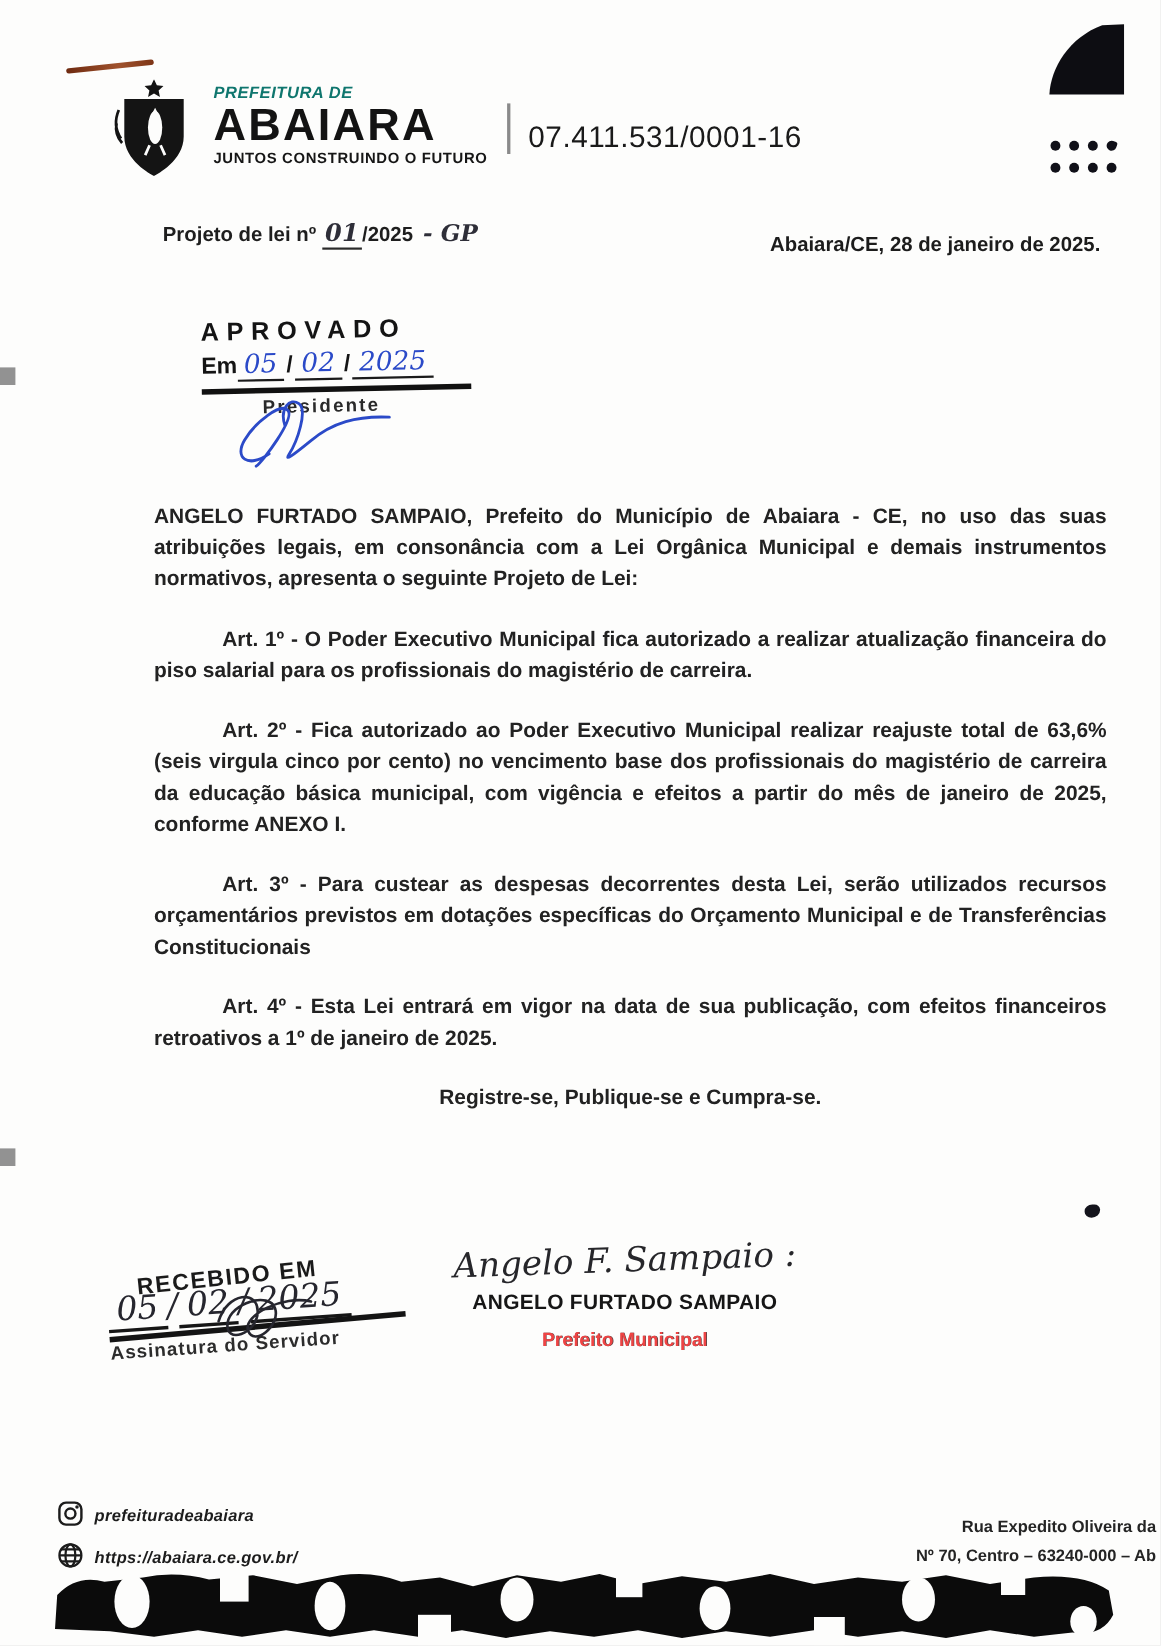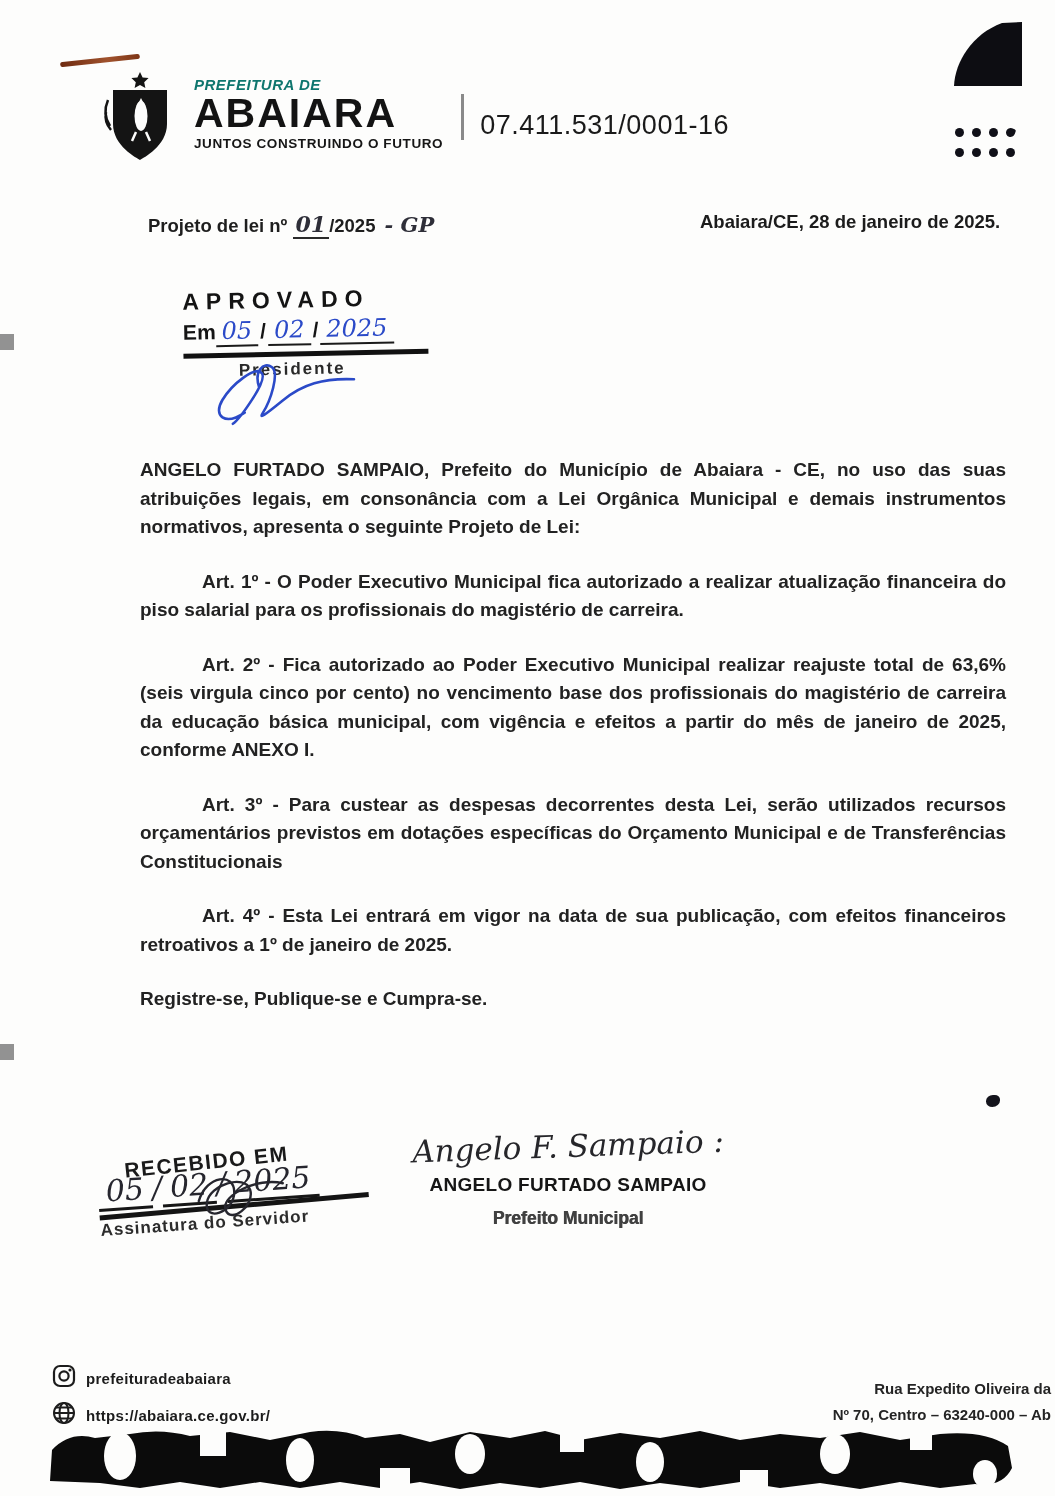--- a/index.html
+++ b/index.html
@@ -24,21 +24,21 @@
   
   .header{position:absolute;left:100px;top:72px;display:flex;align-items:flex-start;}
   .crest{margin-right:14px;}
   .org-block{padding-top:4px;}
   .org-line1{font-size:15px;font-weight:700;letter-spacing:.5px;color:#0f766e;font-style:italic;}
   .org-name{font-size:41px;font-weight:700;letter-spacing:2px;line-height:1.0;color:#131313;}
   .org-tagline{font-size:13.5px;font-weight:700;letter-spacing:.6px;color:#161616;margin-top:2px;}
   .header-divider{width:3px;height:46px;background:#8a8a8a;margin:22px 16px 0 18px;}
   .cnpj{font-size:27px;font-weight:400;color:#1a1a1a;margin-top:38px;letter-spacing:.5px;}
   
-  .doc-ref{position:absolute;left:148px;top:199px;font-size:18.5px;font-weight:700;color:#1e1e1e;margin-top:12px;}
+  .doc-ref{position:absolute;left:148px;top:199px;font-size:18.5px;font-weight:700;color:#1e1e1e;}
   .hand{font-family:"DejaVu Serif",serif;font-style:italic;}
   .doc-ref .num{color:#2e2e38;font-size:22px;border-bottom:2px solid #2a2a2a;padding:0 3px;}
   .doc-ref .annot{color:#2e2e38;font-size:21px;margin-left:4px;}
   .dateline{position:absolute;left:700px;top:211px;font-size:18.5px;font-weight:700;color:#1c1c1c;}
   
   .stamp-aprovado{position:absolute;left:183px;top:286px;width:270px;transform:rotate(-1.2deg);}
   .stamp-aprovado .title{font-size:23px;font-weight:700;letter-spacing:7px;color:#141414;}
   .stamp-date-row{font-size:21px;font-weight:700;color:#141414;margin-top:2px;white-space:nowrap;}
   .blue-hand{font-family:"DejaVu Serif",serif;font-style:italic;color:#2b4ac8;font-weight:400;}
   .stamp-date-row .seg{font-size:24px;border-bottom:2px solid #1a1a1a;padding:0 6px;}
@@ -49,41 +49,41 @@
   
   .ementa{position:absolute;left:598px;top:283px;width:408px;
     border-left:3px dashed #4a4a4a;padding-left:14px;
     font-size:18px;font-weight:700;color:#181818;line-height:1.62;
     text-align:justify;text-transform:uppercase;}
   
   .body-text{position:absolute;left:140px;top:456px;width:866px;
     font-size:19px;font-weight:700;color:#222;line-height:1.5;}
   .body-text p{margin:0 0 26px 0;text-align:justify;}
   .body-text p.article{text-indent:62px;}
-  .body-text p.flush{text-align:left;}
+  .body-text p.flush{text-align:center;}
   
   .stamp-recebido{position:absolute;left:98px;top:1146px;width:290px;transform:rotate(-4deg);}
   .stamp-recebido .title{font-size:21px;font-weight:700;letter-spacing:1.5px;color:#1a1a1a;
     margin-left:28px;transform:rotate(-2deg);}
   .rec-date{font-family:"DejaVu Serif",serif;font-style:italic;font-size:30px;color:#26262e;
     margin-top:-6px;white-space:nowrap;}
   .rec-date .seg{border-bottom:3px solid #161616;padding:0 8px;}
   .rec-thickline{height:5px;background:#141414;width:270px;margin-top:4px;transform:rotate(-1deg);}
   .rec-caption{font-size:17px;font-weight:700;color:#2c2c2c;letter-spacing:1px;margin-top:3px;}
   .rec-scrawl{position:absolute;left:90px;top:22px;}
   
   .sig-block{position:absolute;left:398px;top:1128px;width:340px;text-align:center;}
   .sig-hand{font-family:"DejaVu Serif",serif;font-style:italic;font-size:31px;color:#26262a;
     transform:rotate(-2deg);white-space:nowrap;}
   .sig-name{font-size:19px;font-weight:700;color:#161616;margin-top:10px;letter-spacing:.3px;}
-  .sig-role{font-size:17.5px;font-weight:700;color:#404040;margin-top:12px;
+  .sig-role{font-size:17.5px;font-weight:700;color:#ef4444;margin-top:12px;
     text-shadow:.6px 0 #444;}
   
   .footer-left{position:absolute;left:52px;top:1364px;}
-  .footer-row{display:flex;align-items:center;margin-bottom:9px;}
+  .footer-row{display:flex;align-items:center;margin-bottom:9px;font-style:italic;}
   .footer-row .ficon{margin-right:10px;}
   .footer-row .ftext{font-size:15px;font-weight:700;color:#1c1c1c;letter-spacing:.3px;}
   .footer-addr{position:absolute;right:4px;top:1376px;width:300px;text-align:right;
     font-size:15px;font-weight:700;color:#242424;line-height:1.75;}
 </style>
 </head>
 <body>
 
 <div class="page">
 

